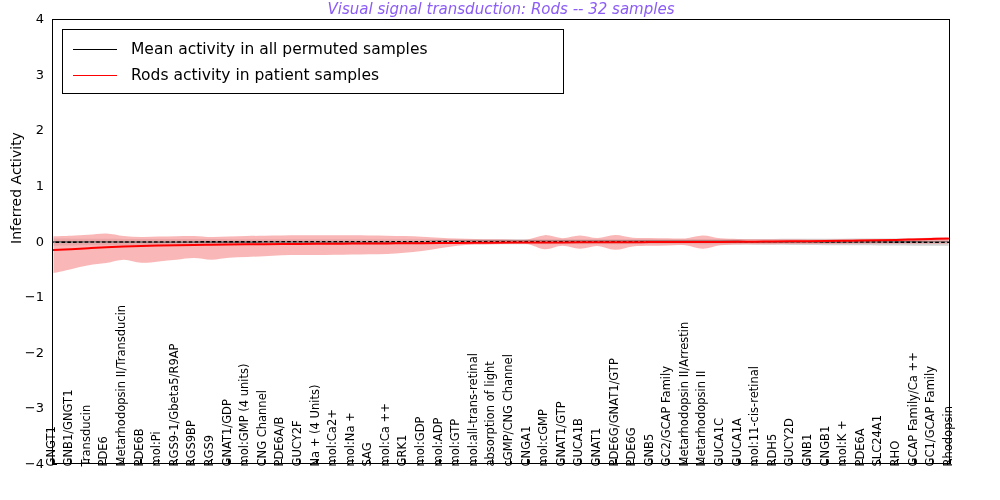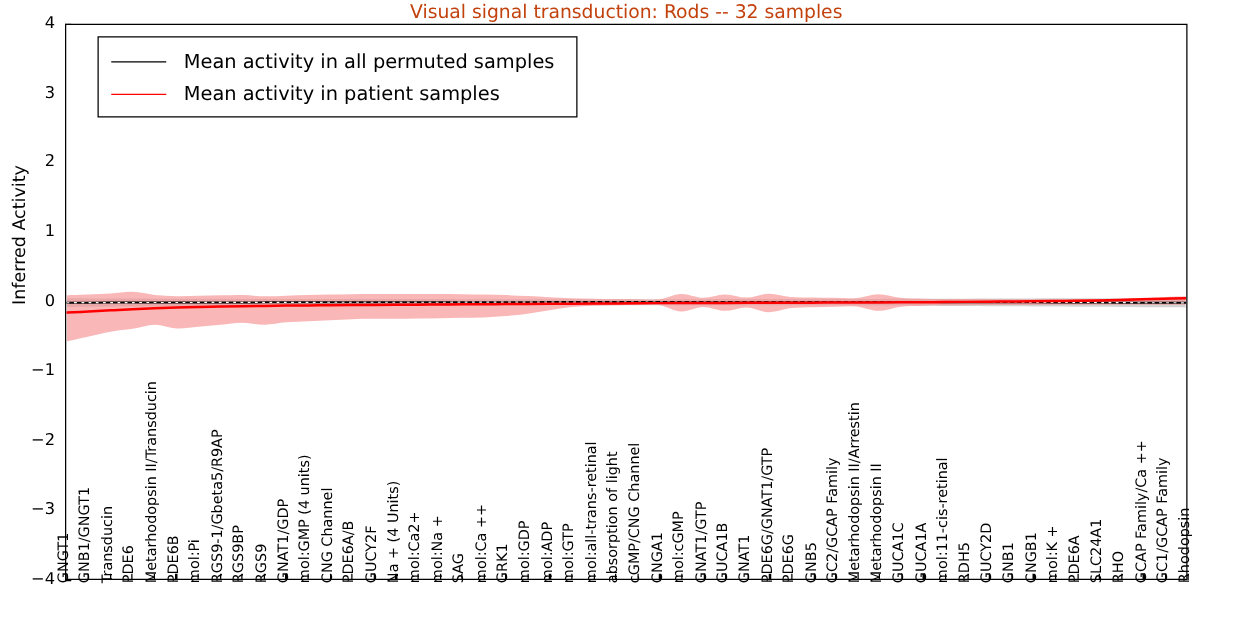--- a/index.html
+++ b/index.html
@@ -3,22 +3,23 @@
 <meta charset="utf-8">
 <style>
   html,body{margin:0;padding:0;background:#ffffff;}
   body{width:1000px;height:500px;overflow:hidden;
        font-family:"DejaVu Sans","Liberation Sans",sans-serif;color:#000;}
   #stage{position:relative;width:1000px;height:500px;}
 
   
   .chart-title{
     position:absolute;left:52px;top:0px;width:898px;height:19px;
-    text-align:center;font-size:15px;line-height:19px;color:#c2410c;
+    text-align:center;font-size:15px;line-height:19px;color:#8b5cf6;
     white-space:nowrap;
+    font-style:italic;
   }
 
   
   .plot-frame{
     position:absolute;left:52px;top:19px;width:898px;height:445px;
     border:1.2px solid #000;box-sizing:border-box;background:#fff;
   }
   .plot-inner{position:absolute;inset:0;overflow:hidden;}
   .plot-svg{position:absolute;left:0;top:0;width:100%;height:100%;display:block;}
 
@@ -43,21 +44,21 @@
     color:#000;
   }
   .xlab-axis{
     position:absolute;left:52px;top:478px;width:898px;height:16px;
     text-align:center;font-size:14px;line-height:16px;
   }
   .xtickmark{position:absolute;width:1.2px;height:5px;background:#000;top:459px;}
 
   
   .legend-box{
-    position:absolute;left:78px;top:29px;width:384px;height:65px;
+    position:absolute;left:62px;top:29px;width:502px;height:65px;
     border:1.3px solid #000;background:#fff;box-sizing:border-box;
     padding:6px 10px 6px 10px;
   }
   .legend-row{display:flex;align-items:center;height:26px;}
   .legend-swatch{width:44px;height:0;border-top-width:1.6px;border-top-style:solid;margin-right:14px;flex:none;}
   .legend-text{font-size:15.5px;line-height:26px;white-space:nowrap;}
 </style>
 </head>
 <body>
 
@@ -212,17 +213,17 @@
     </div>
 
 
   <div class="legend-box">
     <div class="legend-row">
       <span class="legend-swatch" id="lg-sw-0" style="border-top-color: rgb(0, 0, 0);"></span>
       <span class="legend-text">Mean activity in all permuted samples</span>
     </div>
     <div class="legend-row">
       <span class="legend-swatch" id="lg-sw-1" style="border-top-color: rgb(255, 0, 0);"></span>
-      <span class="legend-text">Mean activity in patient samples</span>
+      <span class="legend-text">Rods activity in patient samples</span>
     </div>
   </div>
 
 </div>
 
 </body></html>

